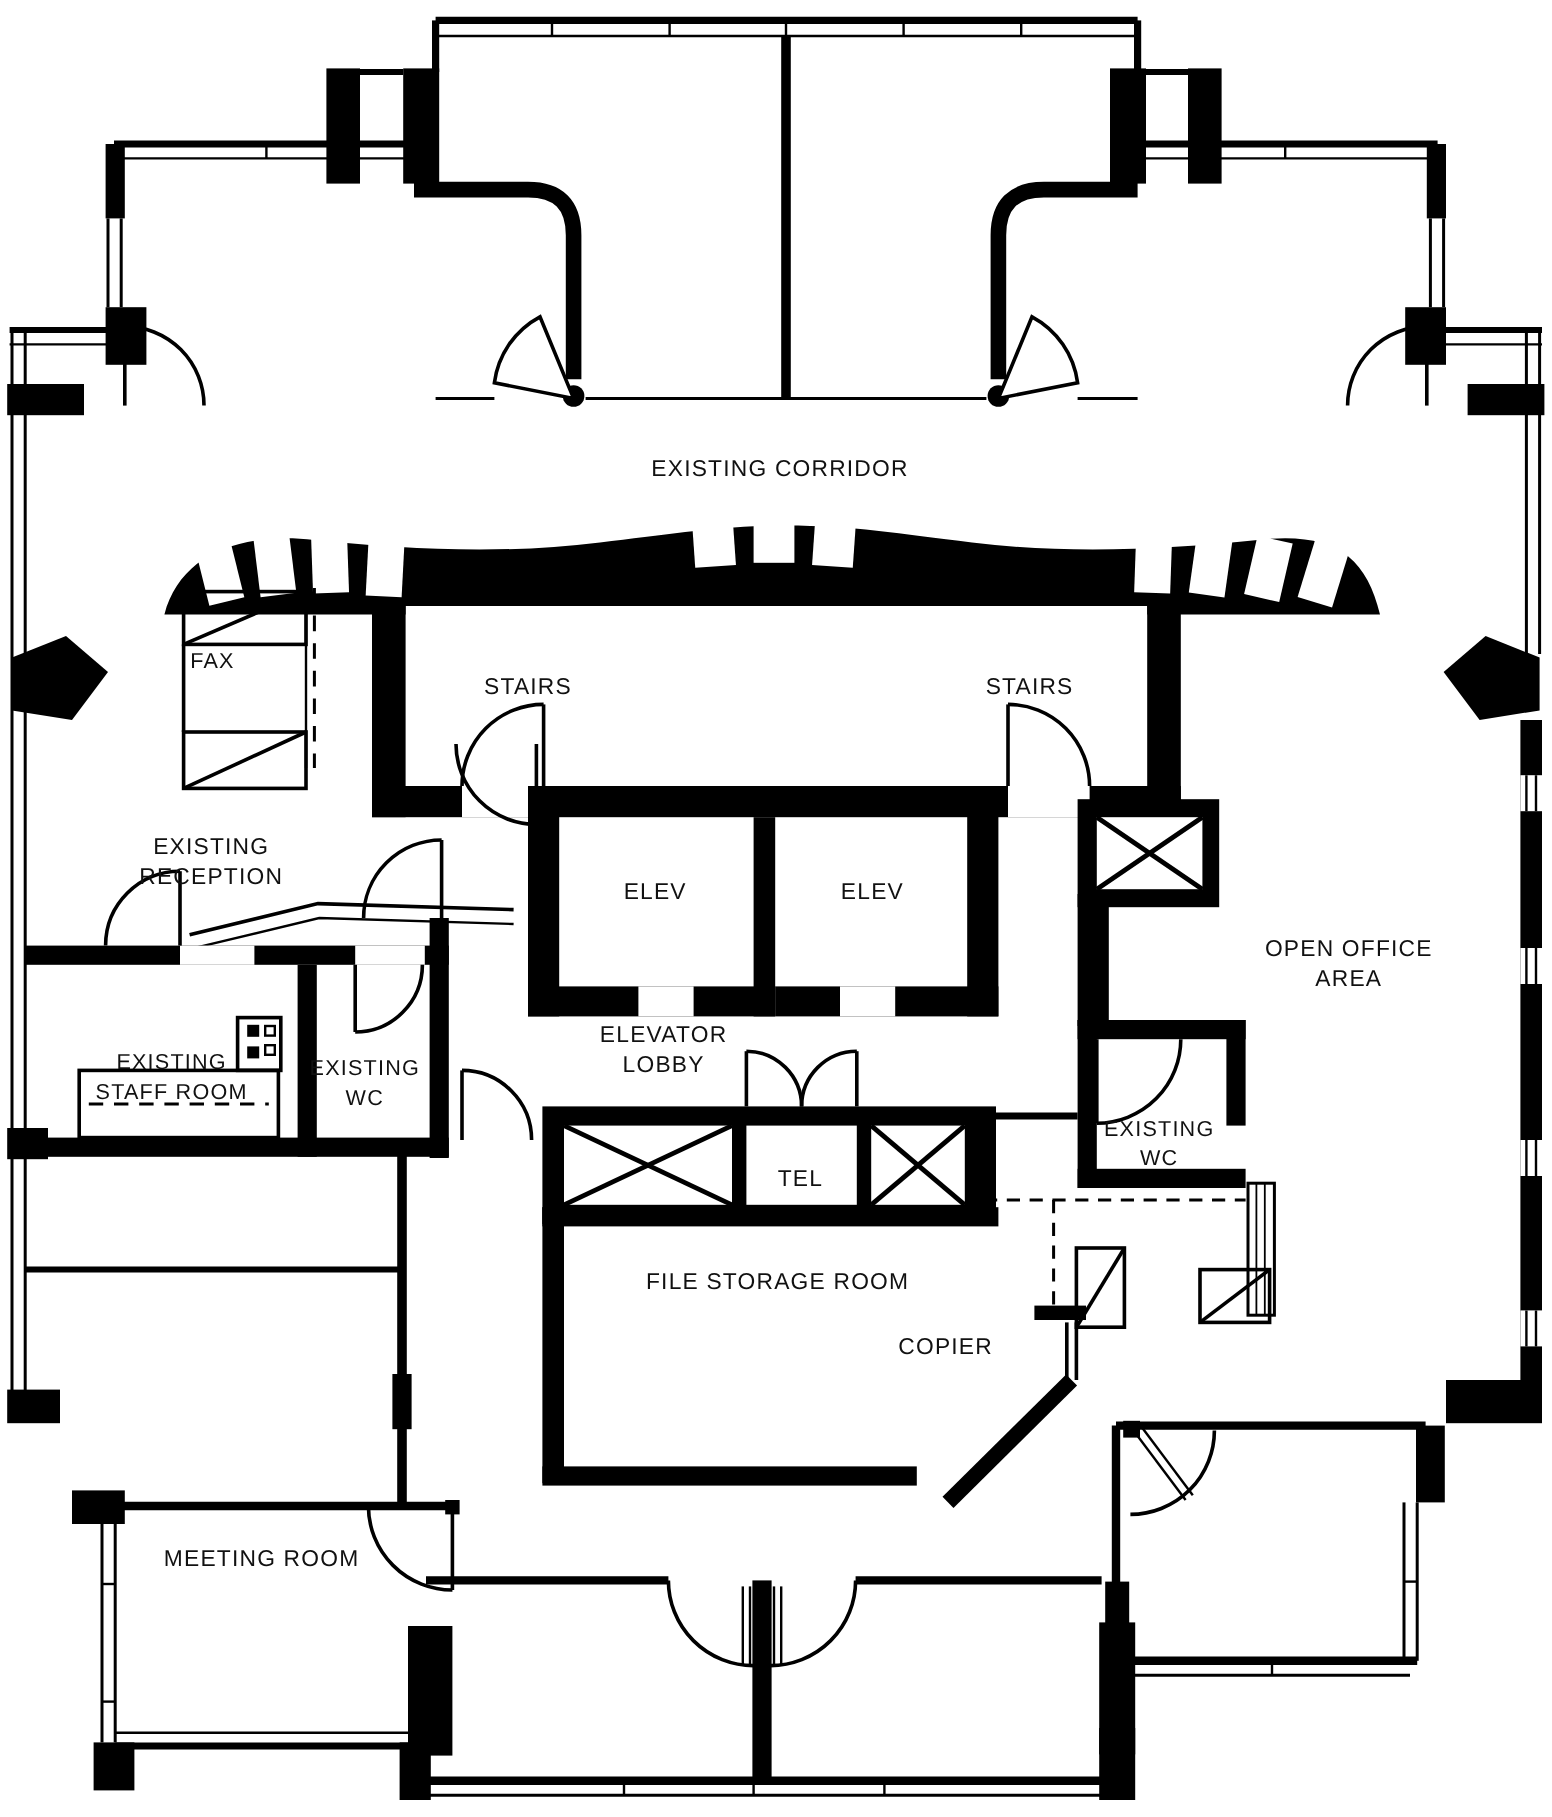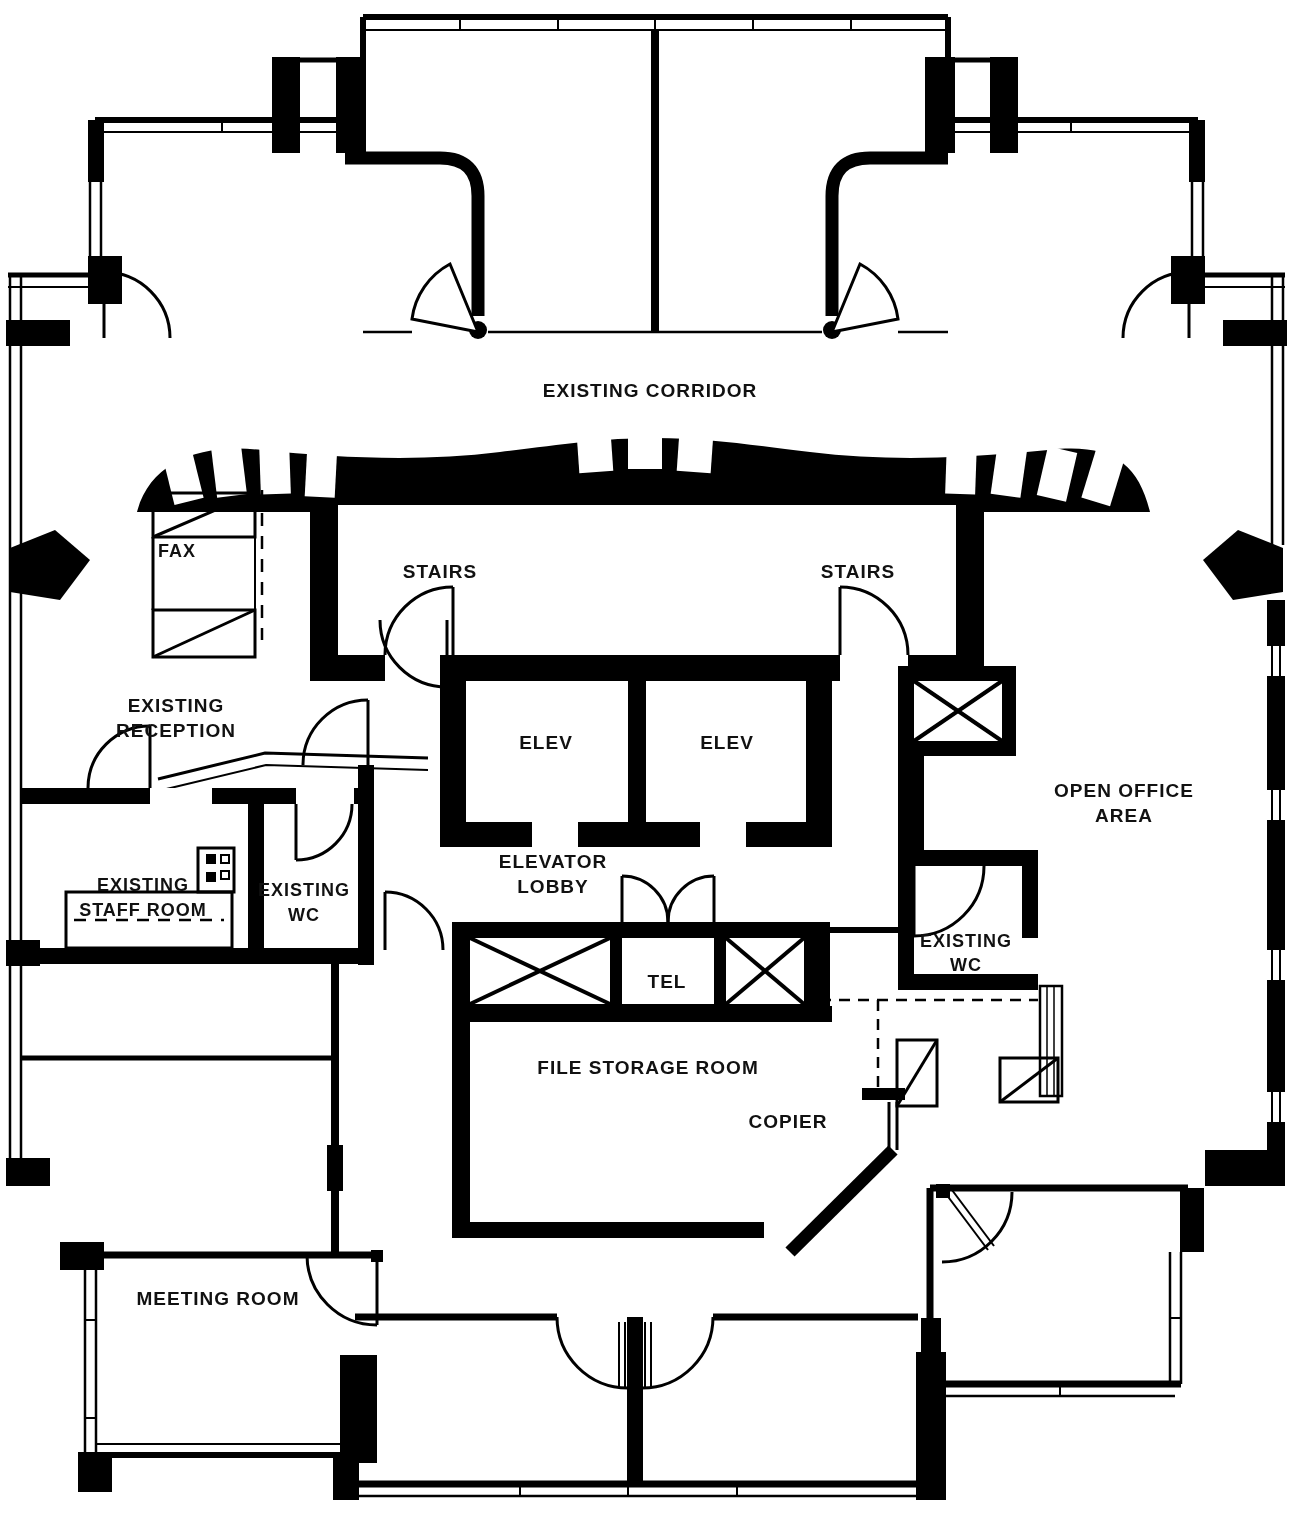--- a/index.html
+++ b/index.html
@@ -1,16 +1,16 @@
 <!DOCTYPE html>
 <html><head>
 <meta charset="utf-8">
 <style>
   html,body{margin:0;padding:0;background:#fff;}
-  .plan-wrap{position:relative;width:1293px;height:1514px;background:#fff;overflow:hidden;font-weight:bold;}
+  .plan-wrap{position:relative;width:1293px;height:1514px;background:#fff;overflow:hidden;}
   svg{display:block;}
   text{font-family:"Liberation Sans","DejaVu Sans",sans-serif;font-size:19px;letter-spacing:1px;fill:#111;text-anchor:middle;}
   .small{font-size:18px;}
 </style>
 </head>
 <body>
 
 <div class="plan-wrap">
 <svg viewBox="0 0 1293 1514" width="1293" height="1514">
 

